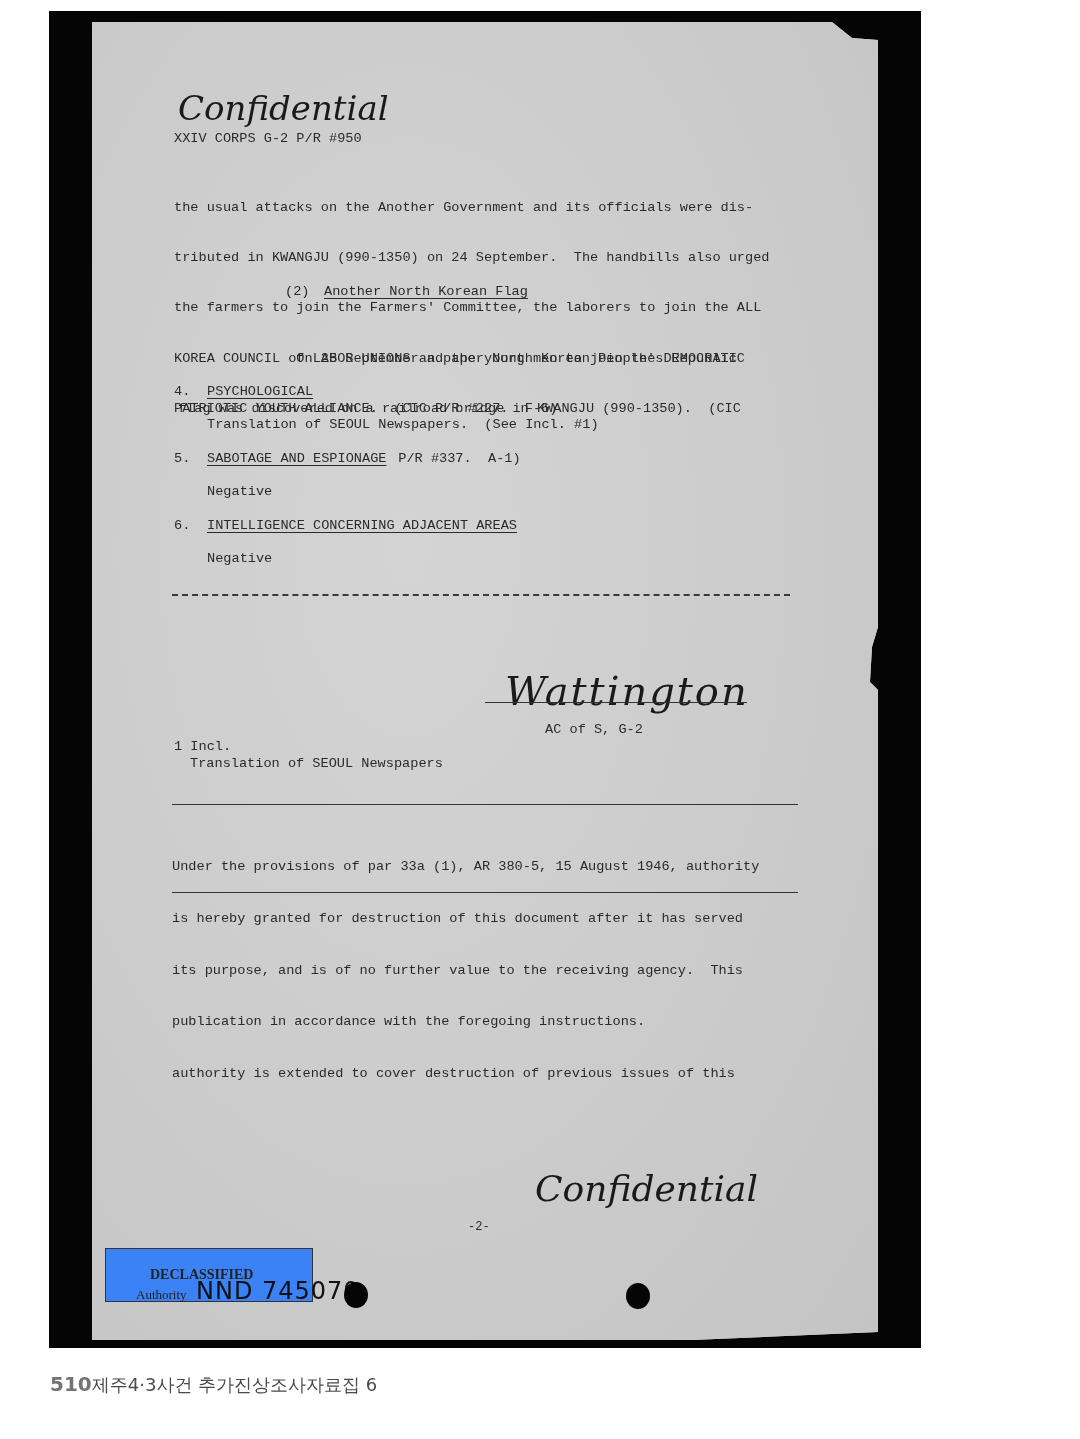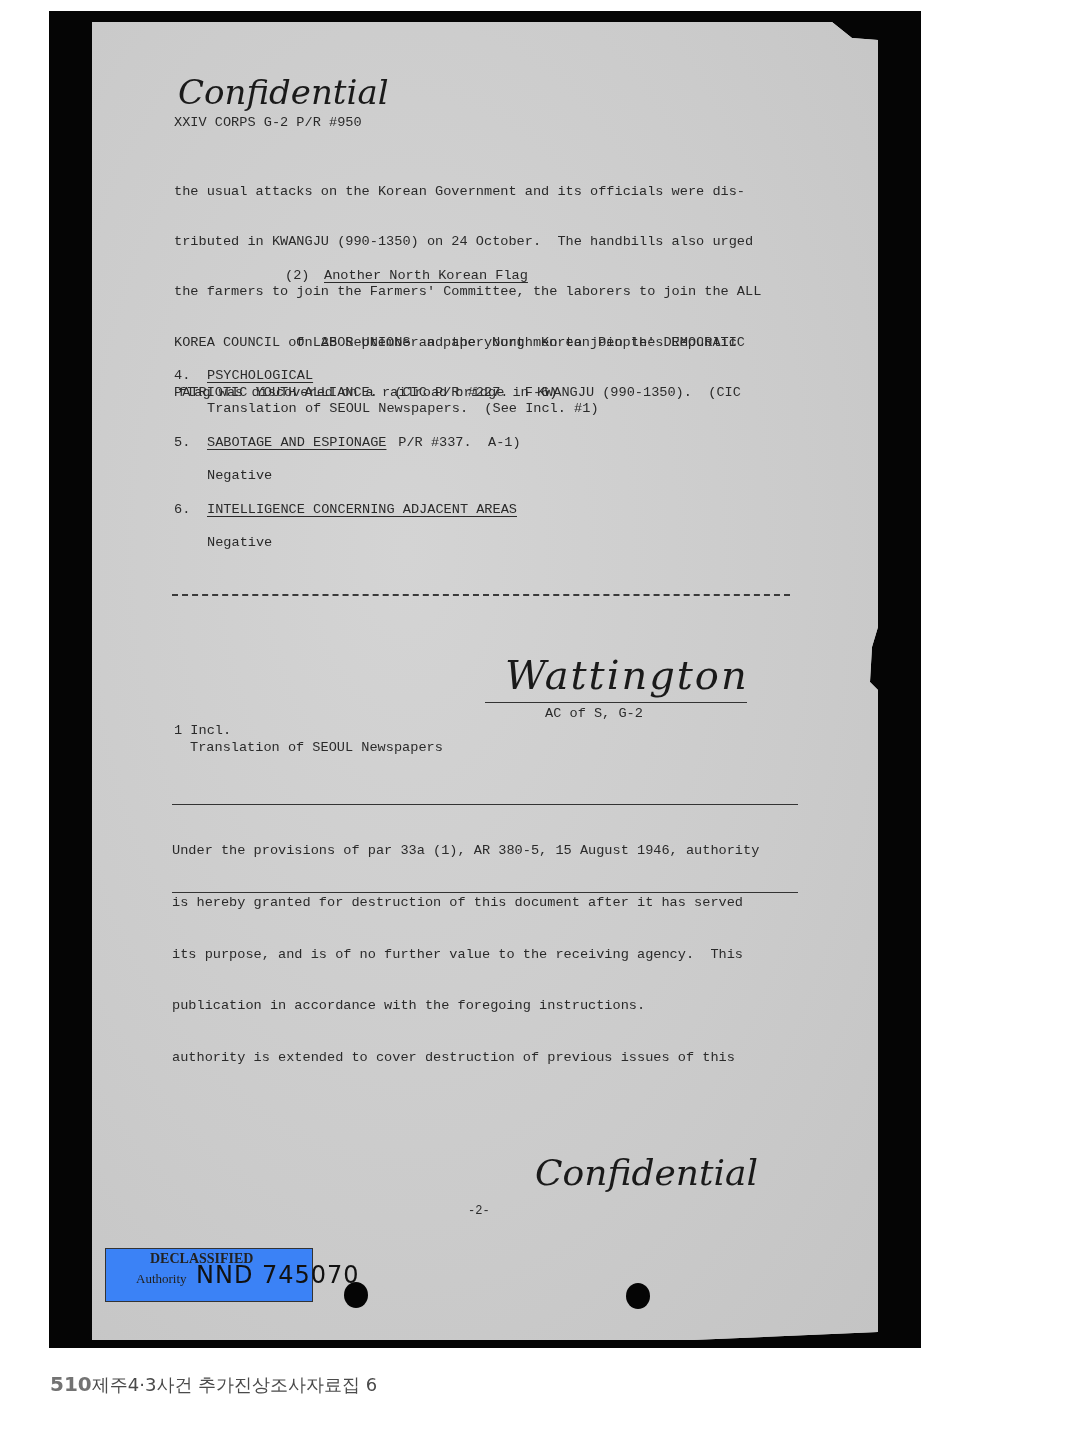--- a/index.html
+++ b/index.html
@@ -5,21 +5,21 @@
     html, body { margin:0; padding:0; background:#ffffff; }
     body { width:1080px; height:1439px; position:relative; overflow:hidden; }
     .scan-frame { position:absolute; left:49px; top:11px; width:872px; height:1337px; background:#050505; }
     .paper {
       position:absolute; left:92px; top:22px; width:786px; height:1318px;
       background:#cdcdcd;
       background-image: radial-gradient(ellipse at 40% 40%, #d4d4d4 0%, #cbcbcb 60%, #c4c4c4 100%);
       clip-path: polygon(0 0, 740px 0, 760px 16px, 786px 18px, 786px 605px, 780px 625px, 778px 660px, 786px 668px, 786px 1310px, 600px 1318px, 0 1318px);
     }
     .mono { font-family:"Liberation Mono","DejaVu Sans Mono",monospace; color:#2a2a2a; font-size:13.6px; }
-    .abs { position:absolute; white-space:pre; }
+    .abs { position:absolute; white-space:pre;margin-top:16px; }
     .script { font-family:"DejaVu Serif","Liberation Serif",serif; font-style:italic; color:#1a1a1a; }
     .ul { text-decoration:underline; text-underline-offset:3px; }
     .dash-line { position:absolute; left:172px; top:594px; width:618px; border-top:2px dashed #3a3a3a; }
     .rule { position:absolute; height:0; border-top:1.5px solid #333; }
     .stamp { position:absolute; left:105px; top:1248px; width:206px; height:52px; background:#3b82f6; border:1.5px solid #333; }
     .punch { position:absolute; width:24px; height:26px; border-radius:50%; background:#050505; }
     .footer { position:absolute; left:50px; top:1372px; font-family:"DejaVu Sans","Liberation Sans",sans-serif; color:#444; }
     .footer .pnum { font-weight:bold; font-size:20px; color:#737373; }
     .footer .ftitle { font-size:18px; margin-left:0; color:#4a4a4a; }
   </style>
@@ -28,22 +28,22 @@
 
 <div class="scan-frame"></div>
 
 <div class="paper"></div>
 
 <div class="abs script" style="left:178px; top:72px; font-size:34px;">Confidential</div>
 
 <div class="abs mono" style="left:174px; top:115px;">XXIV CORPS G-2 P/R #950</div>
 
 <div class="abs mono" style="left:174px; top:150px; line-height:16.8px;">
-  <div>the usual attacks on the Korean Government and its officials were dis-</div>
-  <div>tributed in KWANGJU (990-1350) on 24 October.  The handbills also urged</div>
+  <div>the usual attacks on the Another Government and its officials were dis-</div>
+  <div>tributed in KWANGJU (990-1350) on 24 September.  The handbills also urged</div>
   <div>the farmers to join the Farmers' Committee, the laborers to join the ALL</div>
   <div>KOREA COUNCIL of LABOR UNIONS and the young men to join the DEMOCRATIC</div>
   <div>PATRIOTIC YOUTH ALLIANCE.  (CIC P/R #227.  F-6)</div>
 </div>
 
 <div class="abs mono" style="left:285px; top:268px;">(2)</div>
 <div class="abs mono ul" style="left:324px; top:268px;">Another North Korean Flag</div>
 
 <div class="abs mono" style="left:178px; top:301px; line-height:16.8px;text-align:center;">
   <div>              On 25 September a paper North Korean People's Republic</div>

